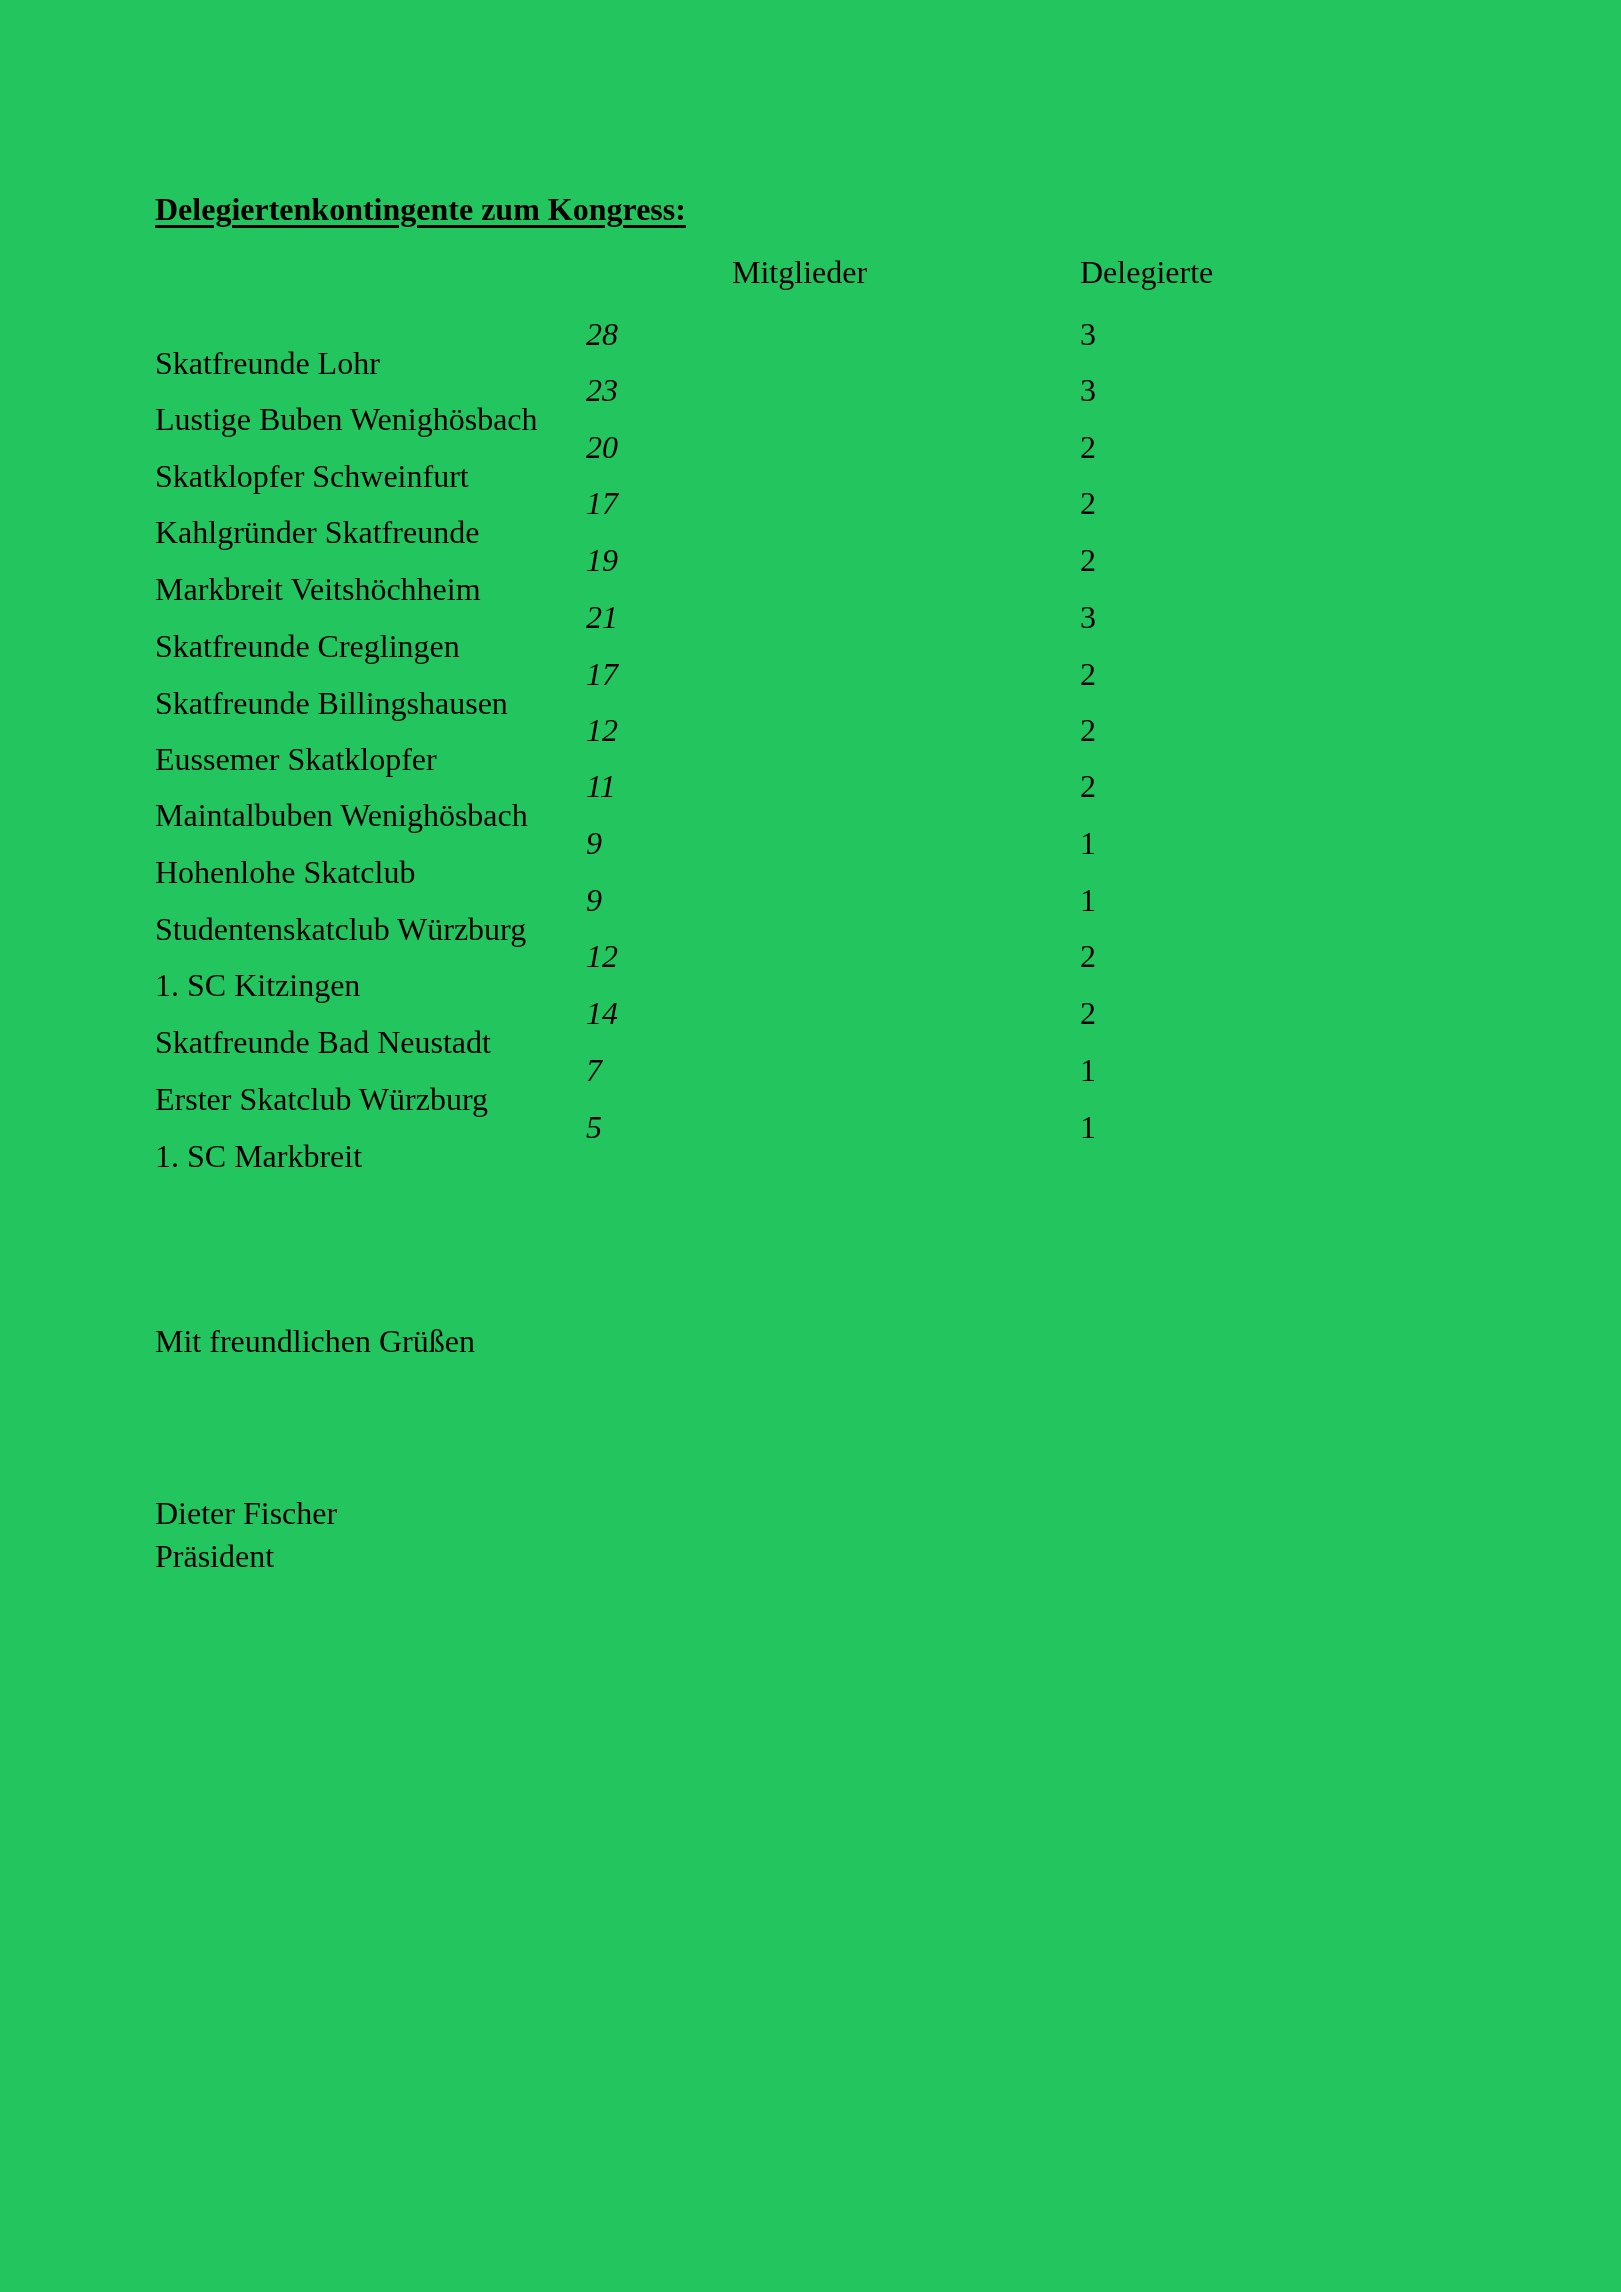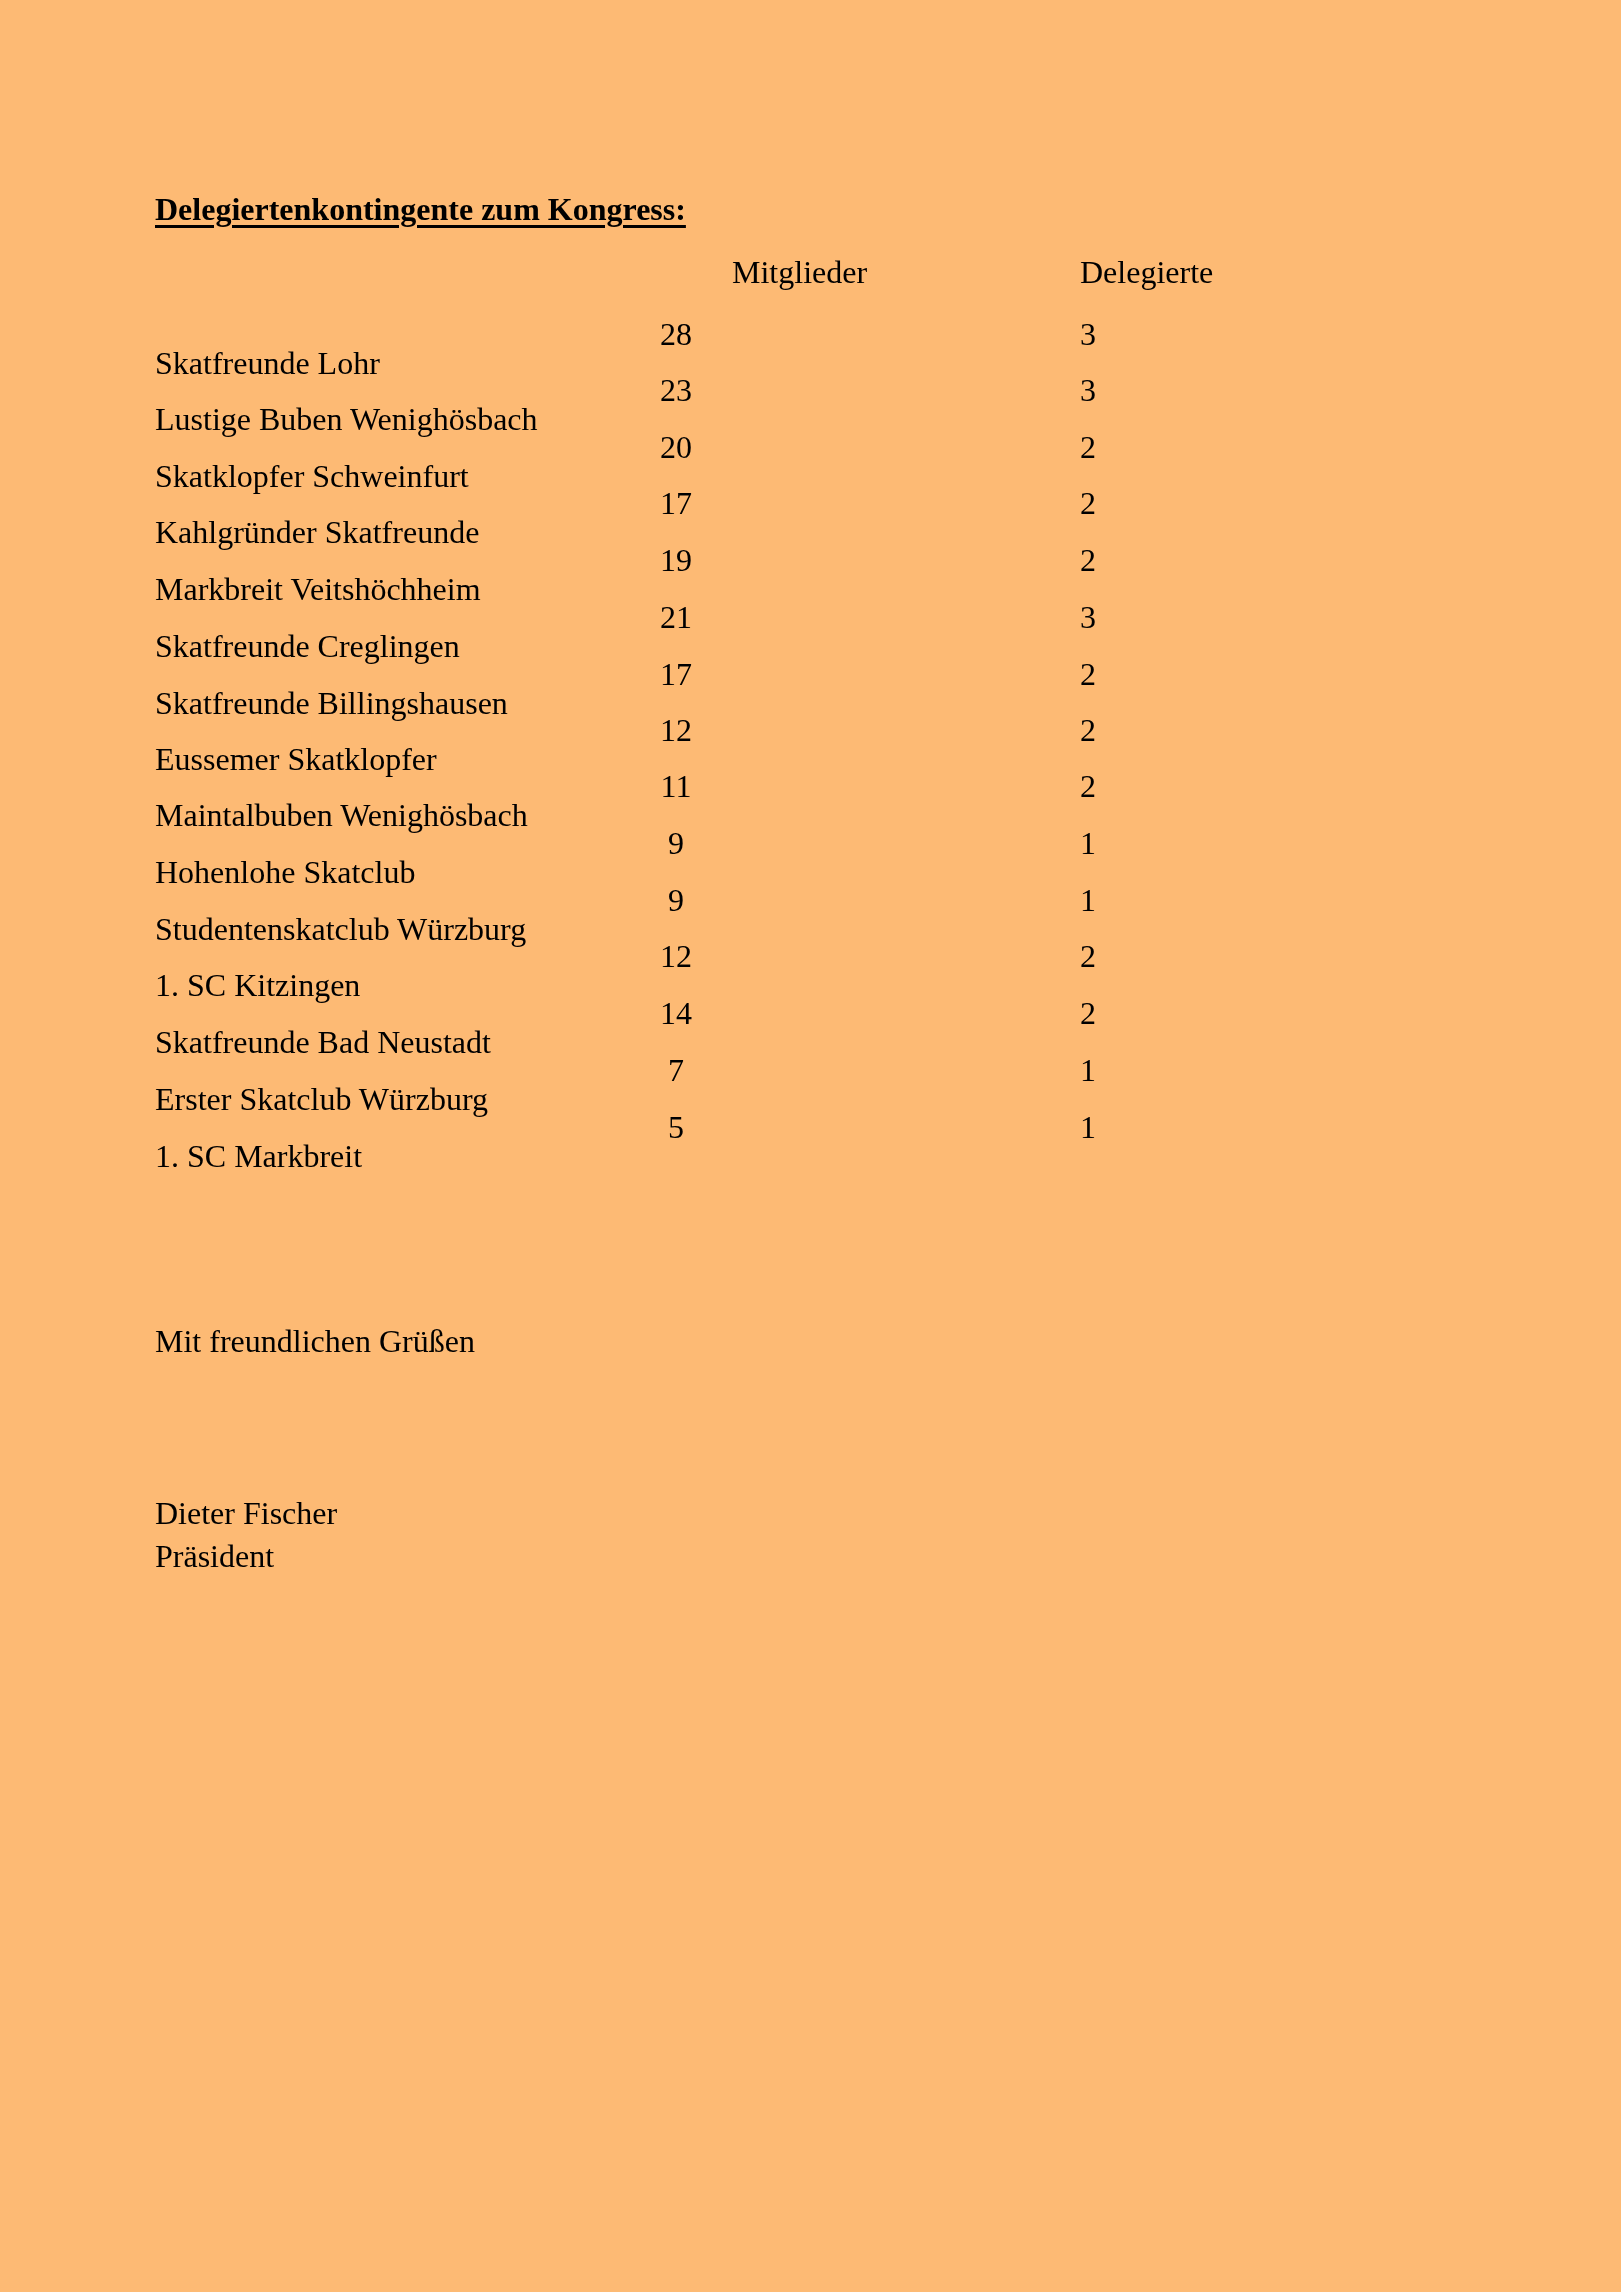--- a/index.html
+++ b/index.html
@@ -5,21 +5,21 @@
   html, body {
     margin: 0;
     padding: 0;
     background: #808080;
   }
   .page {
     position: relative;
     width: 1621px;
     height: 2293px;
     margin: 0 auto;
-    background: #fdba74;
+    background: #22c55e;
     font-family: "Liberation Serif", "DejaVu Serif", serif;
     color: #000000;
     overflow: hidden;
   }
   .line {
     position: absolute;
     font-size: 32px;
     line-height: 1;
     white-space: nowrap;
   }
@@ -38,21 +38,21 @@
     height: 47px;
   }
   .cell {
     position: absolute;
     font-size: 32px;
     line-height: 1;
     white-space: nowrap;
     top: 0;
   }
   .cell-name      { left: 155px; margin-top: 29px; }
-  .cell-mit       { left: 586px; width: 180px; text-align: center; }
+  .cell-mit       { left: 586px; width: 180px; text-align: left; font-style: italic; }
   .cell-del       { left: 1080px; }
   .hdr-mit        { left: 732px; }
   .hdr-del        { left: 1080px; text-align: center; }
   .total-row .cell { font-weight: bold; }
   .closing-salutation { left: 155px; top: 1325px; }
   .signature-name     { left: 155px; top: 1497px; }
   .signature-title    { left: 155px; top: 1540px; }
 </style>
 </head>
 <body>

